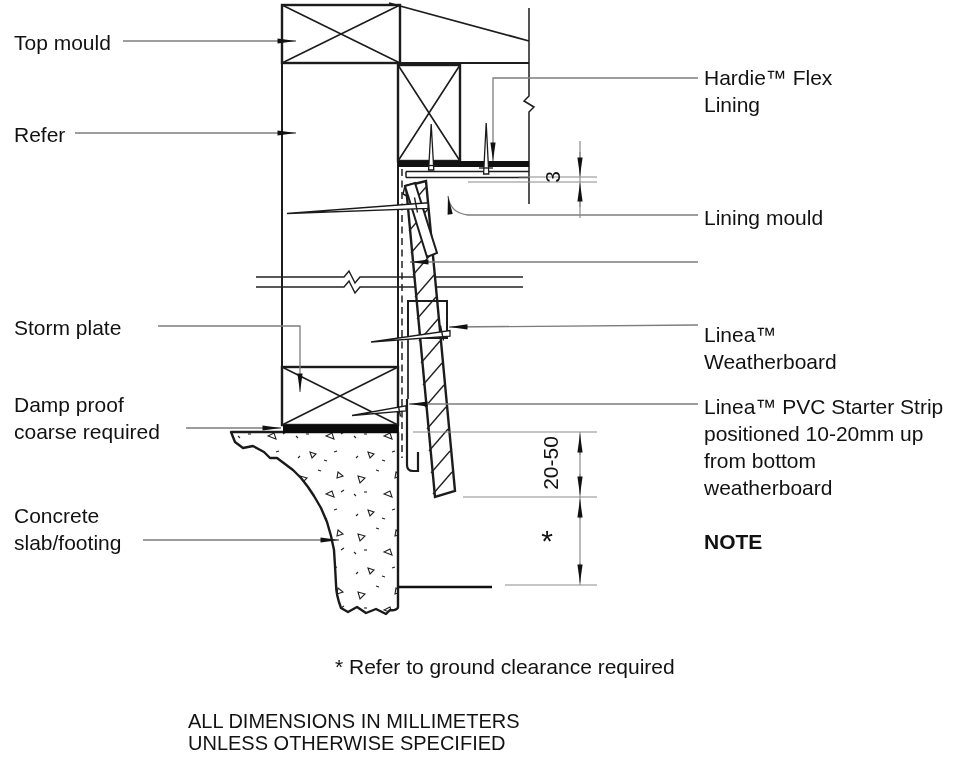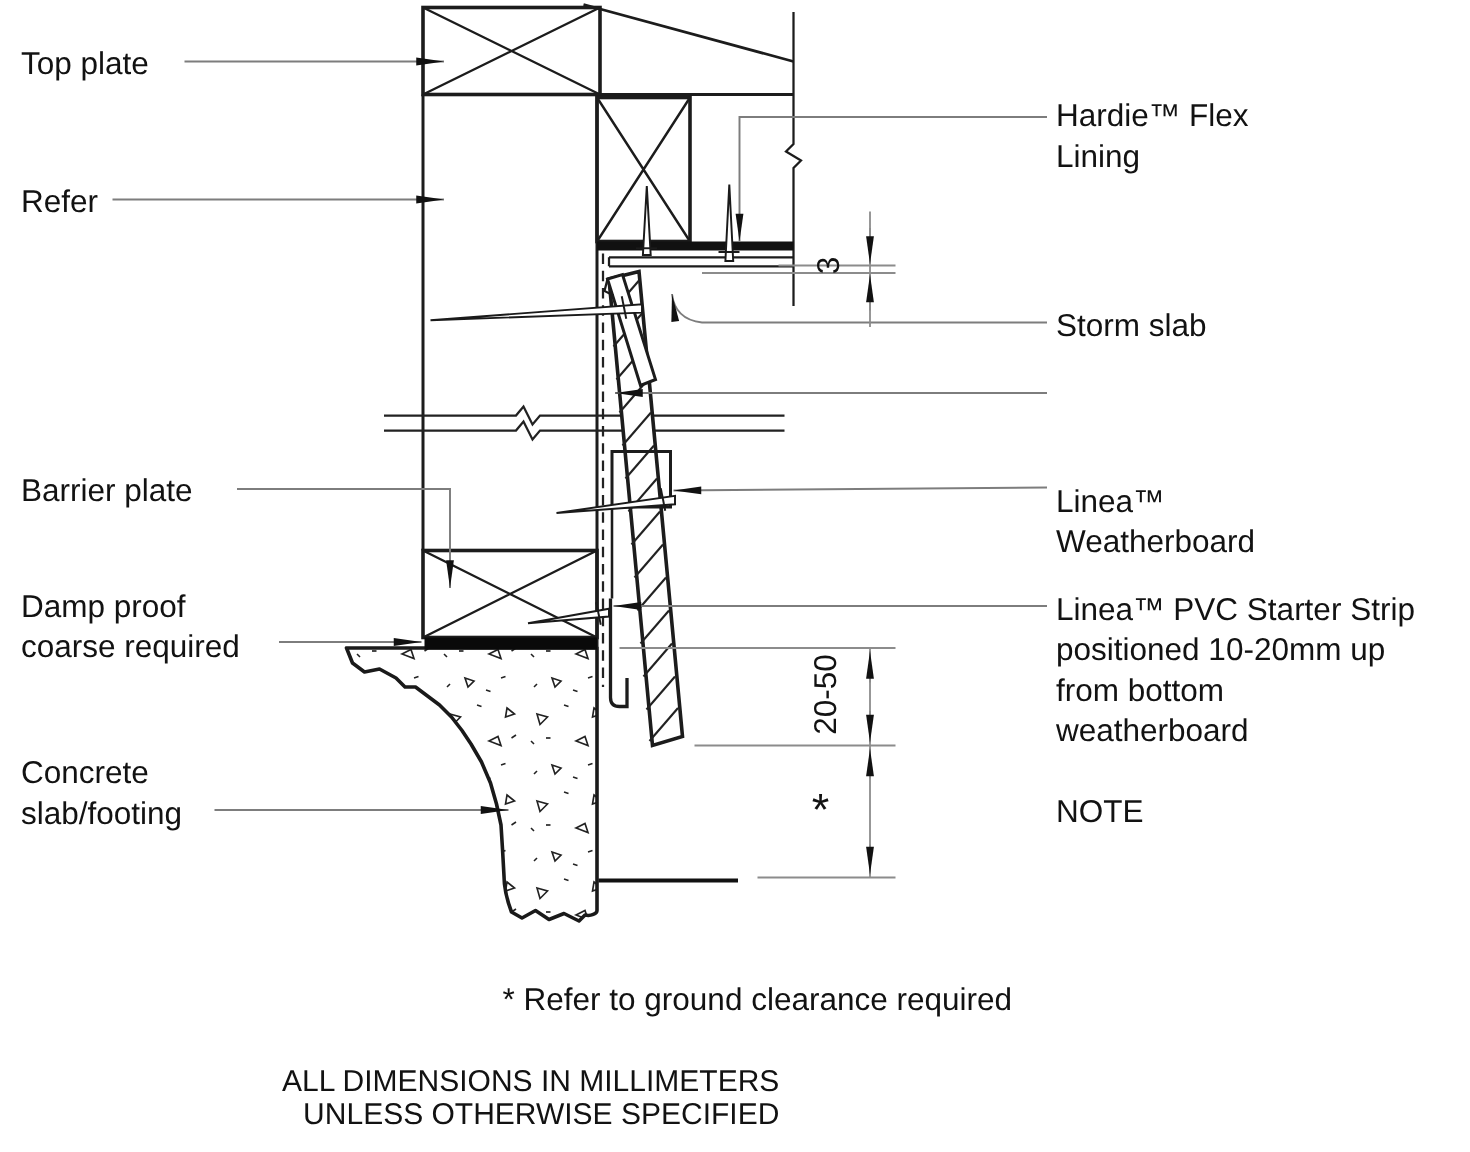--- a/index.html
+++ b/index.html
@@ -1,21 +1,21 @@
 <!DOCTYPE html>
 <html><head>
 <meta charset="utf-8">
 <style>
   html,body{margin:0;padding:0;background:#fff;}
   .stage{position:relative;width:980px;height:768px;background:#fff;overflow:hidden;
          font-family:"Liberation Sans",sans-serif;color:#121212;}
   svg{position:absolute;left:0;top:0;}
   .lbl{position:absolute;font-size:21px;line-height:27px;white-space:nowrap;color:#121212;}
-  .lbl.small{font-size:20px;line-height:22px;text-align:right;}
-  .lbl.bold{font-weight:normal;}
+  .lbl.small{font-size:20px;line-height:22px;}
+  .lbl.bold{font-weight:bold;}
   .dim{position:absolute;display:flex;align-items:center;justify-content:center;
        font-size:21px;color:#121212;white-space:nowrap;}
   .rot{transform:rotate(-90deg);}
   .star{font-size:30px;}
 </style>
 </head>
 <body>
 
 <div class="stage">
 
@@ -144,28 +144,28 @@
         <path d="M580,152 L580,176" marker-end="url(#arrB)"></path>
         <path d="M580,207 L580,183" marker-end="url(#arrB)"></path>
         <path d="M580,455 L580,434" marker-end="url(#arrB)"></path>
         <path d="M580,474 L580,495" marker-end="url(#arrB)"></path>
         <path d="M580,519 L580,499" marker-end="url(#arrB)"></path>
         <path d="M580,563 L580,583" marker-end="url(#arrB)"></path>
       </g>
     </g>
   </svg>
 
-  <div class="lbl" style="left:14px;top:29px">Top plate</div>
+  <div class="lbl" style="left:14px;top:29px">Top mould</div>
   <div class="lbl" style="left:14px;top:121px">Refer</div>
-  <div class="lbl" style="left:14px;top:314px">Barrier plate</div>
+  <div class="lbl" style="left:14px;top:314px">Storm plate</div>
   <div class="lbl" style="left:14px;top:391px">Damp proof<br>coarse required</div>
   <div class="lbl" style="left:14px;top:502px">Concrete<br>slab/footing</div>
 
   <div class="lbl" style="left:704px;top:64px">Hardie™ Flex<br>Lining</div>
-  <div class="lbl" style="left:704px;top:204px">Storm slab</div>
+  <div class="lbl" style="left:704px;top:204px">Lining mould</div>
   <div class="lbl" style="left:704px;top:321px">Linea™<br>Weatherboard</div>
   <div class="lbl" style="left:704px;top:393px">Linea™ PVC Starter Strip<br>positioned 10-20mm up<br>from bottom<br>weatherboard</div>
 
   <div class="lbl bold" style="left:704px;top:528px">NOTE</div>
 
   <div class="dim rot" style="left:537px;top:161px;width:32px;height:32px">3</div>
   <div class="dim rot" style="left:516px;top:448px;width:70px;height:30px">20-50</div>
   <div class="dim star" style="left:527px;top:523px;width:40px;height:36px">*</div>
 
   <div class="lbl" style="left:335px;top:653px">* Refer to ground clearance required</div>

